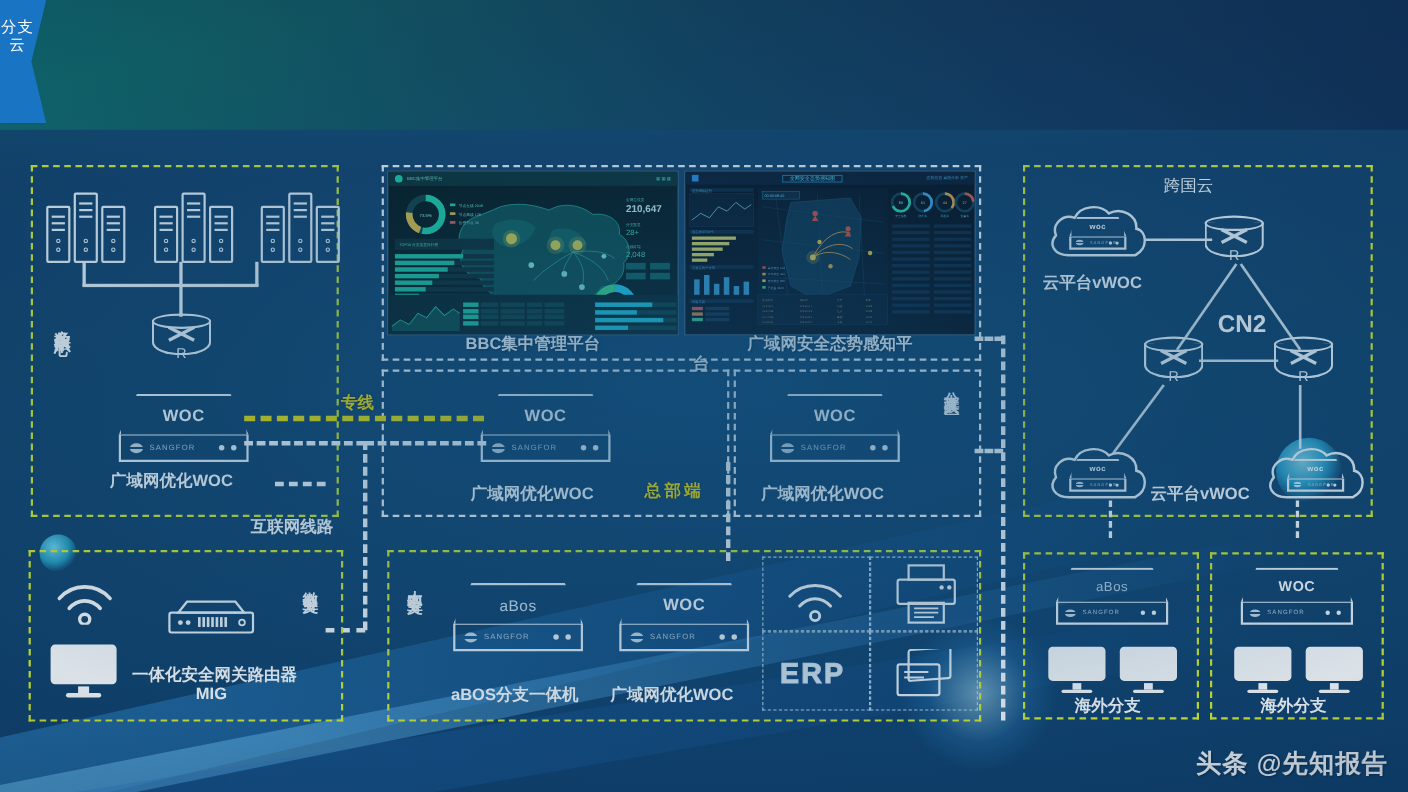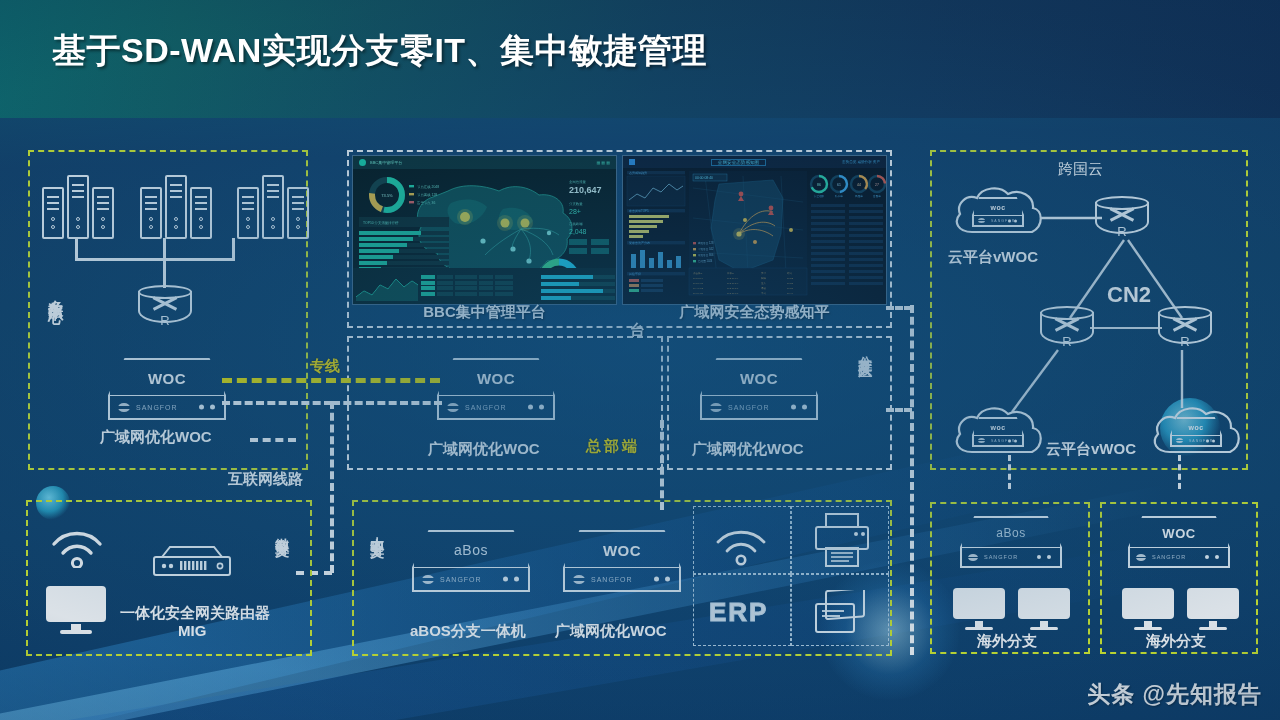--- a/index.html
+++ b/index.html
@@ -195,22 +195,24 @@
 
   <div id="topband"></div>
 
   <div class="wave" id="waveA"></div>
   <div class="wave" id="waveB"></div>
   <div class="wave" id="waveC"></div>
   <div id="glow1"></div>
   <div id="glow2"></div>
   <div id="glow3"></div>
 
-
-  <div id="title">基于SD-WAN实现分支零IT、集中敏捷管理</div>
+  <div id="tag">
+    <span>分支云</span>
+  </div>
+
 
   <div class="ybox" style="left:28px; top:150px; width:280px; height:320px;"></div>
 
   <div class="srvgroup" style="left:42px; top:175px;">
     <div class="srv small">
         <i class="d1"></i>
         <i class="d2"></i>
         <i class="d3"></i>
         <span class="dot dA"></span>
         <span class="dot dB"></span>

